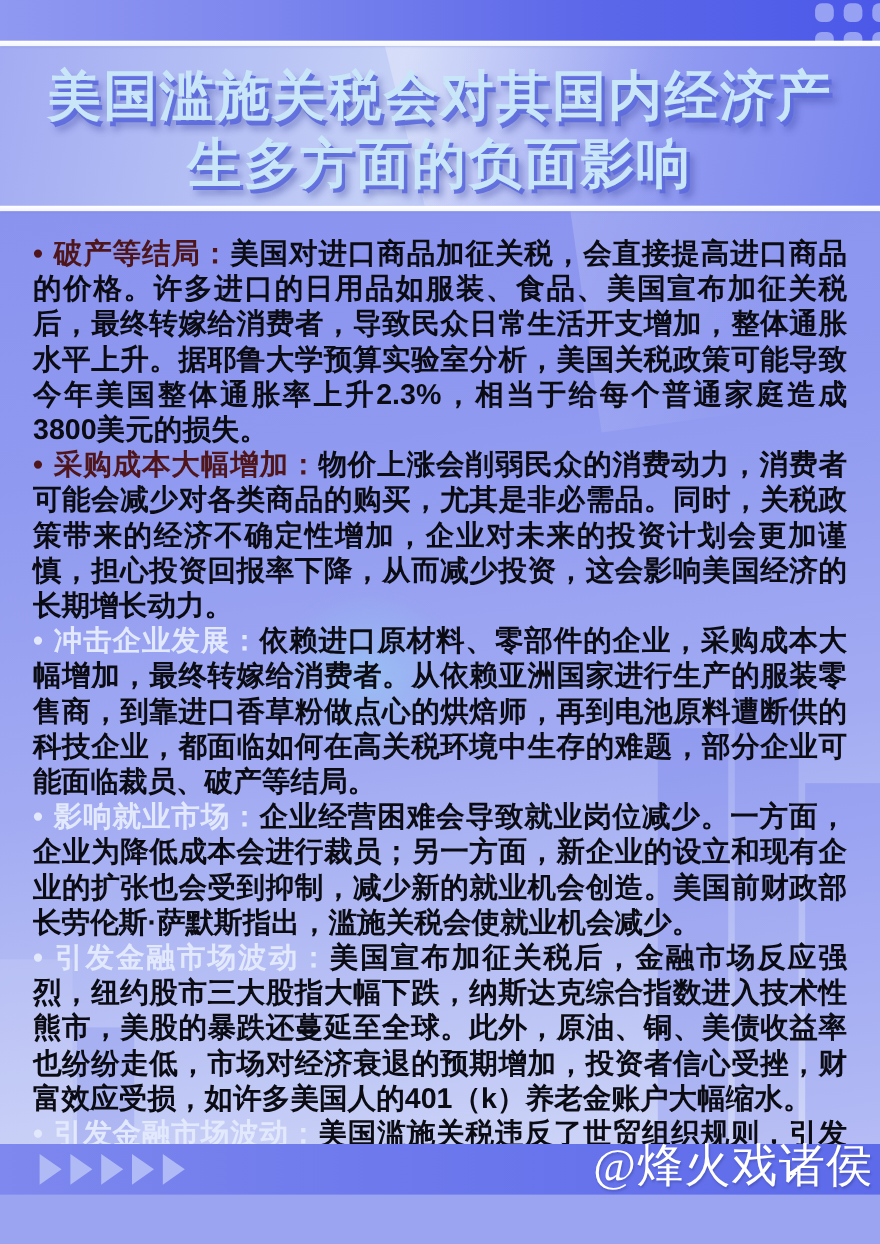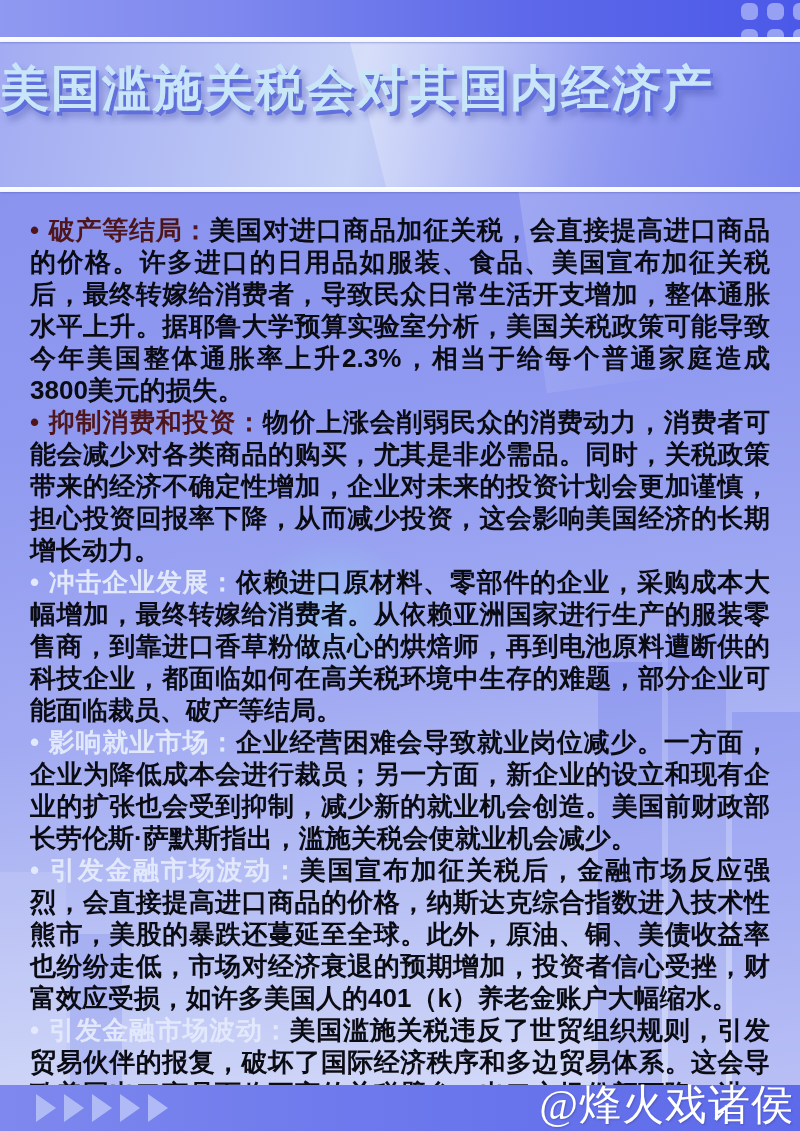--- a/index.html
+++ b/index.html
@@ -45,21 +45,21 @@
     overflow: hidden;
   }
   .header-sheen {
     position: absolute; left: 380px; top: -60px; width: 340px; height: 320px;
     background: linear-gradient(115deg, rgba(255,255,255,0.30) 0%, rgba(255,255,255,0.0) 65%);
     transform: rotate(-14deg);
   }
   .page-title {
     position: relative;
     padding-top: 16px;
-    text-align: left;
+    text-align: center;
     font-size: 49px;
     line-height: 61px;
     font-weight: 900;
     letter-spacing: 2px;
     color: var(--header_title, #c9e6f8);
     text-shadow: 3px 4px 0 rgba(92,106,222,0.9), 6px 8px 7px rgba(48,58,150,0.45);
   }
 
   
   .content {
@@ -91,21 +91,21 @@
     font-weight: 700;
     color: var(--body_text, #0b0b13);
     text-align: justify;
   }
   .bullet .marker { padding-right: 9px; }
   .bullet.dark .marker, .bullet.dark .btitle { color: var(--dark_title, #4e151b); }
   .bullet.light .marker, .bullet.light .btitle { color: var(--light_title, #e2e9fc); }
 
   
   .footer {
-    position: absolute; left: 0; top: 1085px; width: 800px; height: 46px;
+    position: absolute; left: 0; top: 1040px; width: 800px; height: 46px;
     background: linear-gradient(90deg, #7e88ee 0%, #6d79ec 45%, #5d6aea 100%);
   }
   .arrows { position: absolute; left: 36px; top: 9px; display: flex; gap: 8px; }
   .arrow-icon {
     width: 0; height: 0;
     border-top: 14px solid transparent;
     border-bottom: 14px solid transparent;
     border-left: 20px solid var(--arrow, #bac4f7);
     opacity: 0.85;
   }
@@ -134,49 +134,50 @@
       <div class="corner-square"></div>
     </div>
   </div>
 
   <div class="hr-line hr-top"></div>
 
   <div class="header">
     <div class="header-sheen"></div>
     <h1 class="page-title">
       <span>美国滥施关税会对其国内经济产</span><br>
+      <span>生多方面的负面影响</span>
     </h1>
   </div>
 
   <div class="hr-line hr-bottom"></div>
 
   <div class="content">
     <div class="deco band"></div>
     <div class="deco glow"></div>
     <div class="deco b1"></div>
     <div class="deco b2"></div>
     <div class="deco b3"></div>
     <div class="deco b4"></div>
     <div class="deco b5"></div>
 
     <div class="text-wrap">
       <p class="bullet dark">
         <span class="marker">•</span><span class="btitle">破产等结局：</span><span class="btext">美国对进口商品加征关税，会直接提高进口商品的价格。许多进口的日用品如服装、食品、美国宣布加征关税后，最终转嫁给消费者，导致民众日常生活开支增加，整体通胀水平上升。据耶鲁大学预算实验室分析，美国关税政策可能导致今年美国整体通胀率上升2.3%，相当于给每个普通家庭造成3800美元的损失。</span>
       </p>
       <p class="bullet dark">
-        <span class="marker">•</span><span class="btitle">抑制消费和投资：</span><span class="btext">物价上涨会削弱民众的消费动力，消费者可能会减少对各类商品的购买，尤其是非必需品。同时，关税政策带来的经济不确定性增加，企业对未来的投资计划会更加谨慎，担心投资回报率下降，从而减少投资，这会影响美国经济的长期增长动力。</span>
+        <span class="marker">•</span><span class="btitle">采购成本大幅增加：</span><span class="btext">物价上涨会削弱民众的消费动力，消费者可能会减少对各类商品的购买，尤其是非必需品。同时，关税政策带来的经济不确定性增加，企业对未来的投资计划会更加谨慎，担心投资回报率下降，从而减少投资，这会影响美国经济的长期增长动力。</span>
       </p>
       <p class="bullet light">
         <span class="marker">•</span><span class="btitle">冲击企业发展：</span><span class="btext">依赖进口原材料、零部件的企业，采购成本大幅增加，最终转嫁给消费者。从依赖亚洲国家进行生产的服装零售商，到靠进口香草粉做点心的烘焙师，再到电池原料遭断供的科技企业，都面临如何在高关税环境中生存的难题，部分企业可能面临裁员、破产等结局。</span>
       </p>
       <p class="bullet light">
         <span class="marker">•</span><span class="btitle">影响就业市场：</span><span class="btext">企业经营困难会导致就业岗位减少。一方面，企业为降低成本会进行裁员；另一方面，新企业的设立和现有企业的扩张也会受到抑制，减少新的就业机会创造。美国前财政部长劳伦斯·萨默斯指出，滥施关税会使就业机会减少。</span>
       </p>
       <p class="bullet light">
-        <span class="marker">•</span><span class="btitle">引发金融市场波动：</span><span class="btext">美国宣布加征关税后，金融市场反应强烈，会直接提高进口商品的价格，纳斯达克综合指数进入技术性熊市，美股的暴跌还蔓延至全球。此外，原油、铜、美债收益率也纷纷走低，市场对经济衰退的预期增加，投资者信心受挫，财富效应受损，如许多美国人的401（k）养老金账户大幅缩水。</span>
+        <span class="marker">•</span><span class="btitle">引发金融市场波动：</span><span class="btext">美国宣布加征关税后，金融市场反应强烈，纽约股市三大股指大幅下跌，纳斯达克综合指数进入技术性熊市，美股的暴跌还蔓延至全球。此外，原油、铜、美债收益率也纷纷走低，市场对经济衰退的预期增加，投资者信心受挫，财富效应受损，如许多美国人的401（k）养老金账户大幅缩水。</span>
       </p>
       <p class="bullet light">
         <span class="marker">•</span><span class="btitle">引发金融市场波动：</span><span class="btext">美国滥施关税违反了世贸组织规则，引发贸易伙伴的报复，破坏了国际经济秩序和多边贸易体系。这会导致美国出口商品面临更高的关税壁垒，出口市场份额下降，进一步拖累美国经济。如欧盟计划对价值约260亿欧元的美国商品加征15%-25%关税，并可能采取非关税报复措施。</span>
       </p>
     </div>
   </div>
 
   <div class="footer">
     <div class="arrows">
       <span class="arrow-icon"></span>

